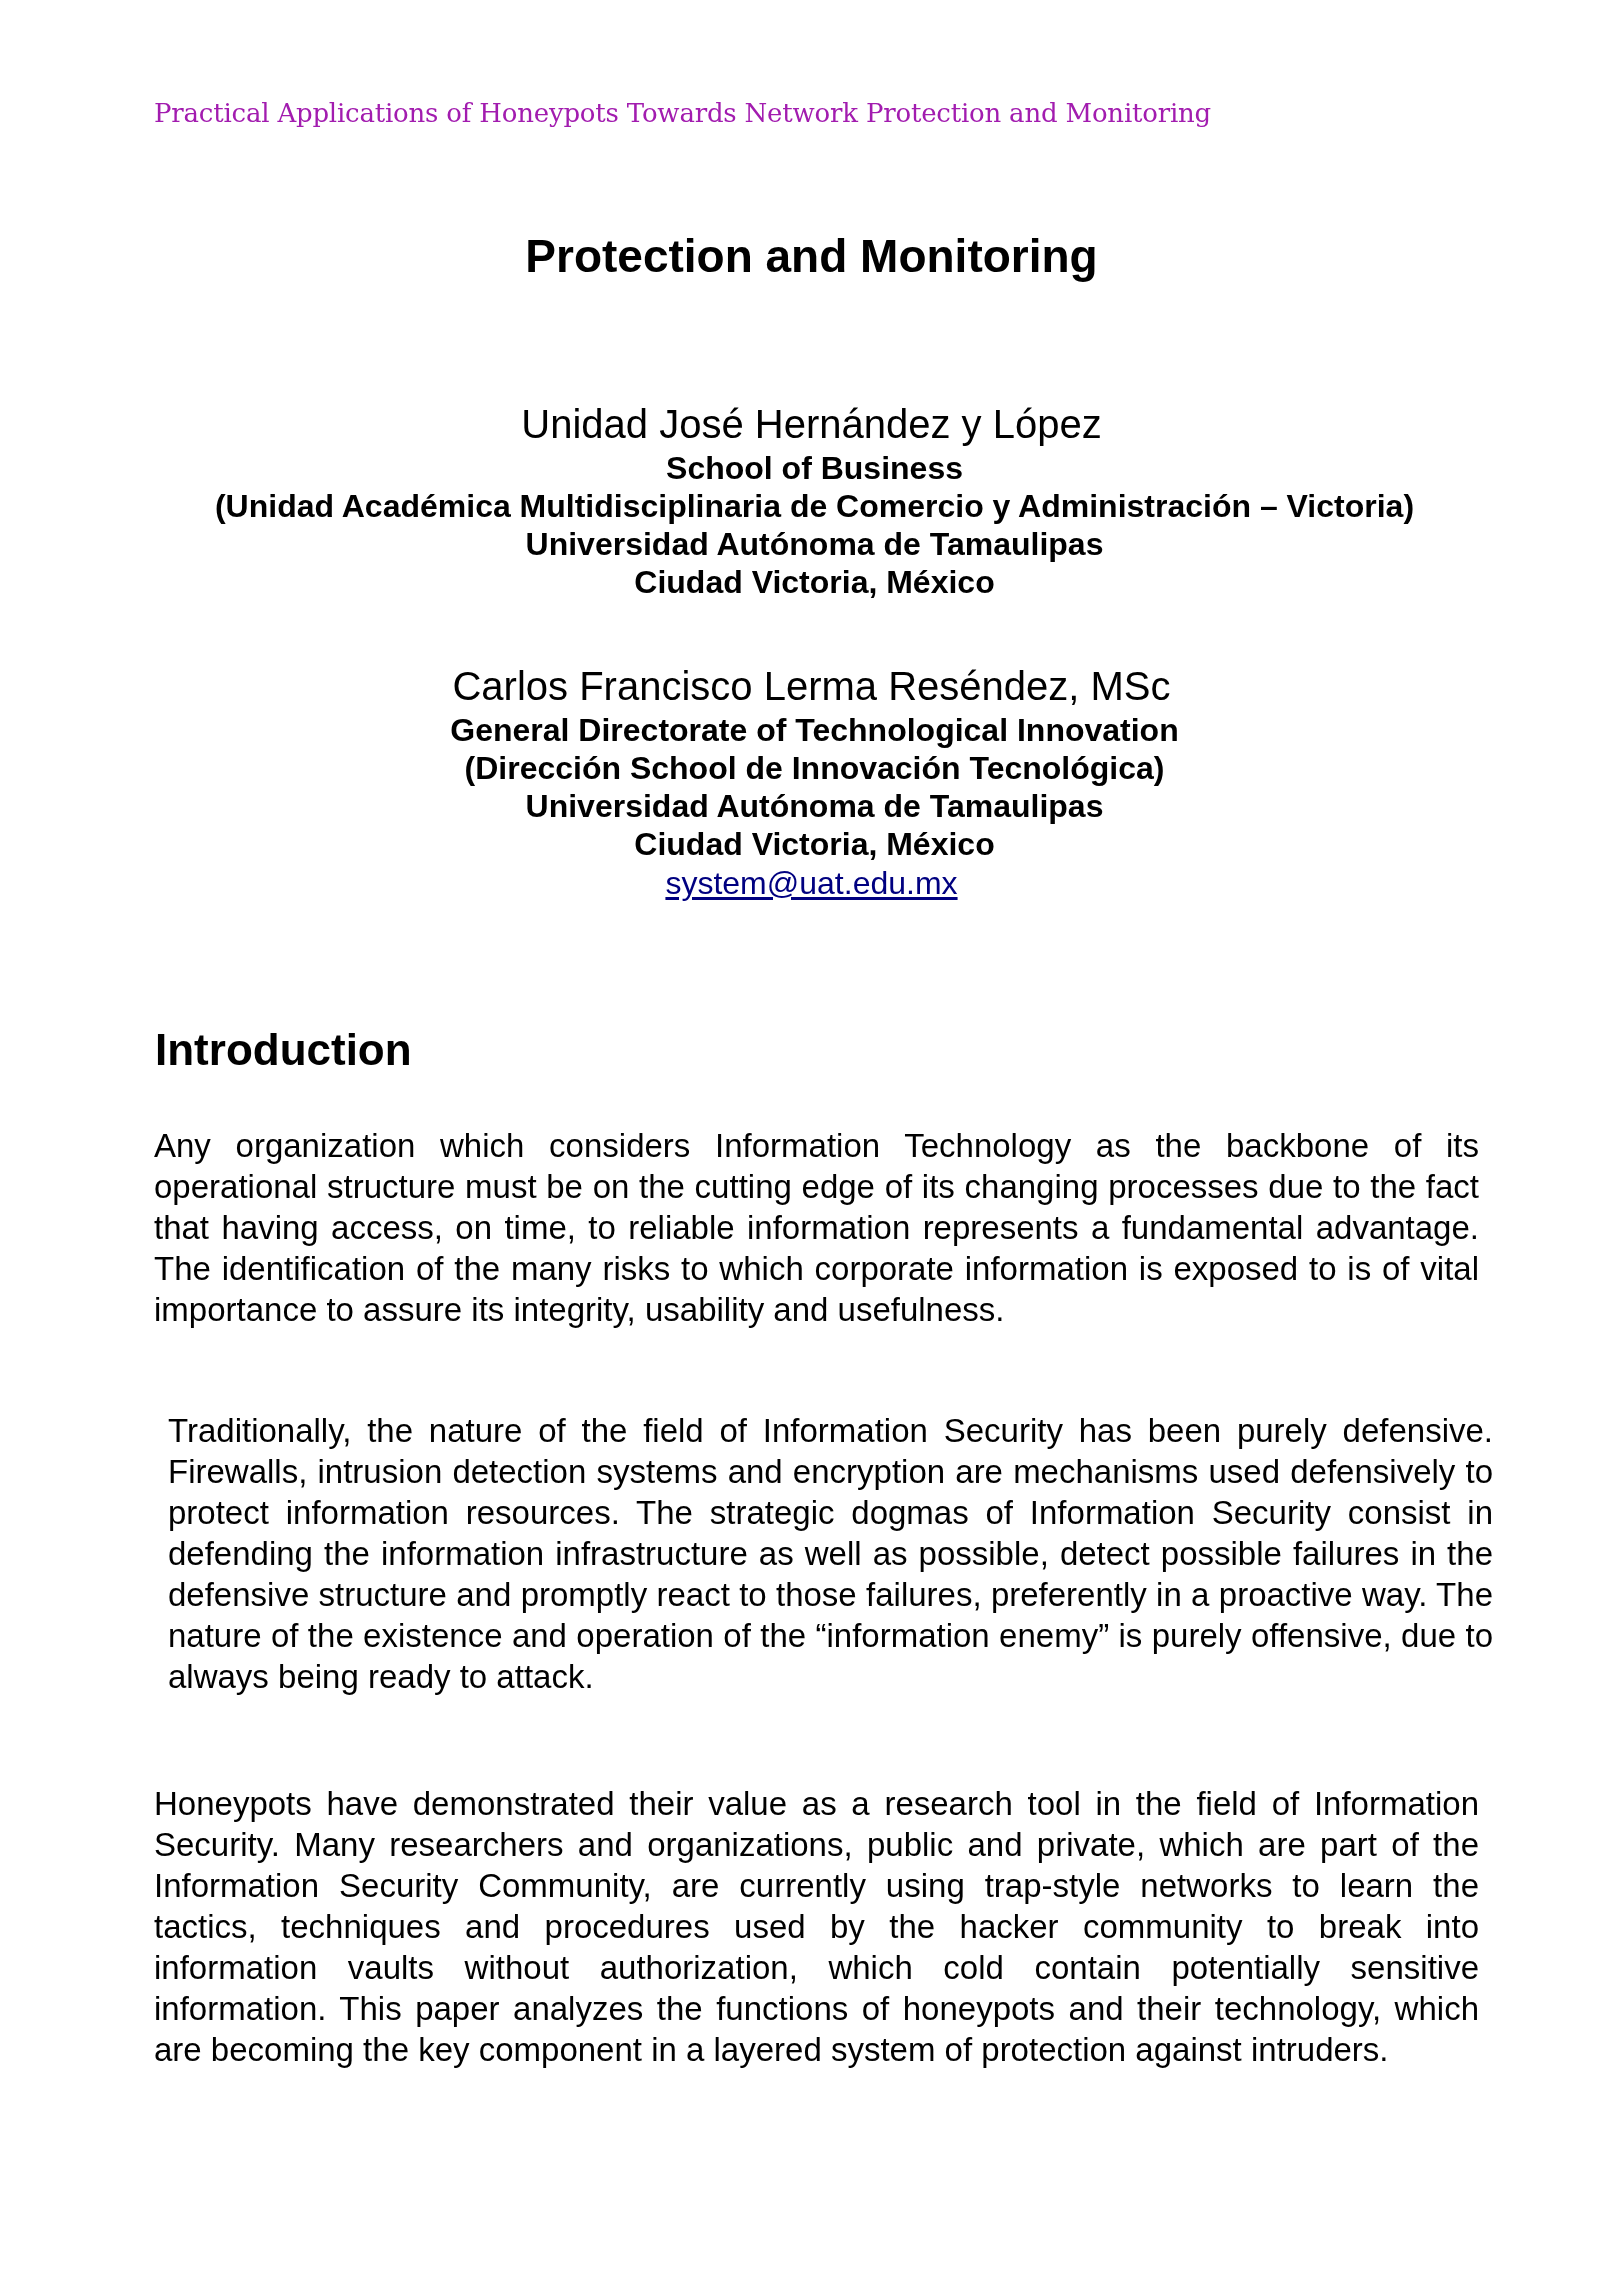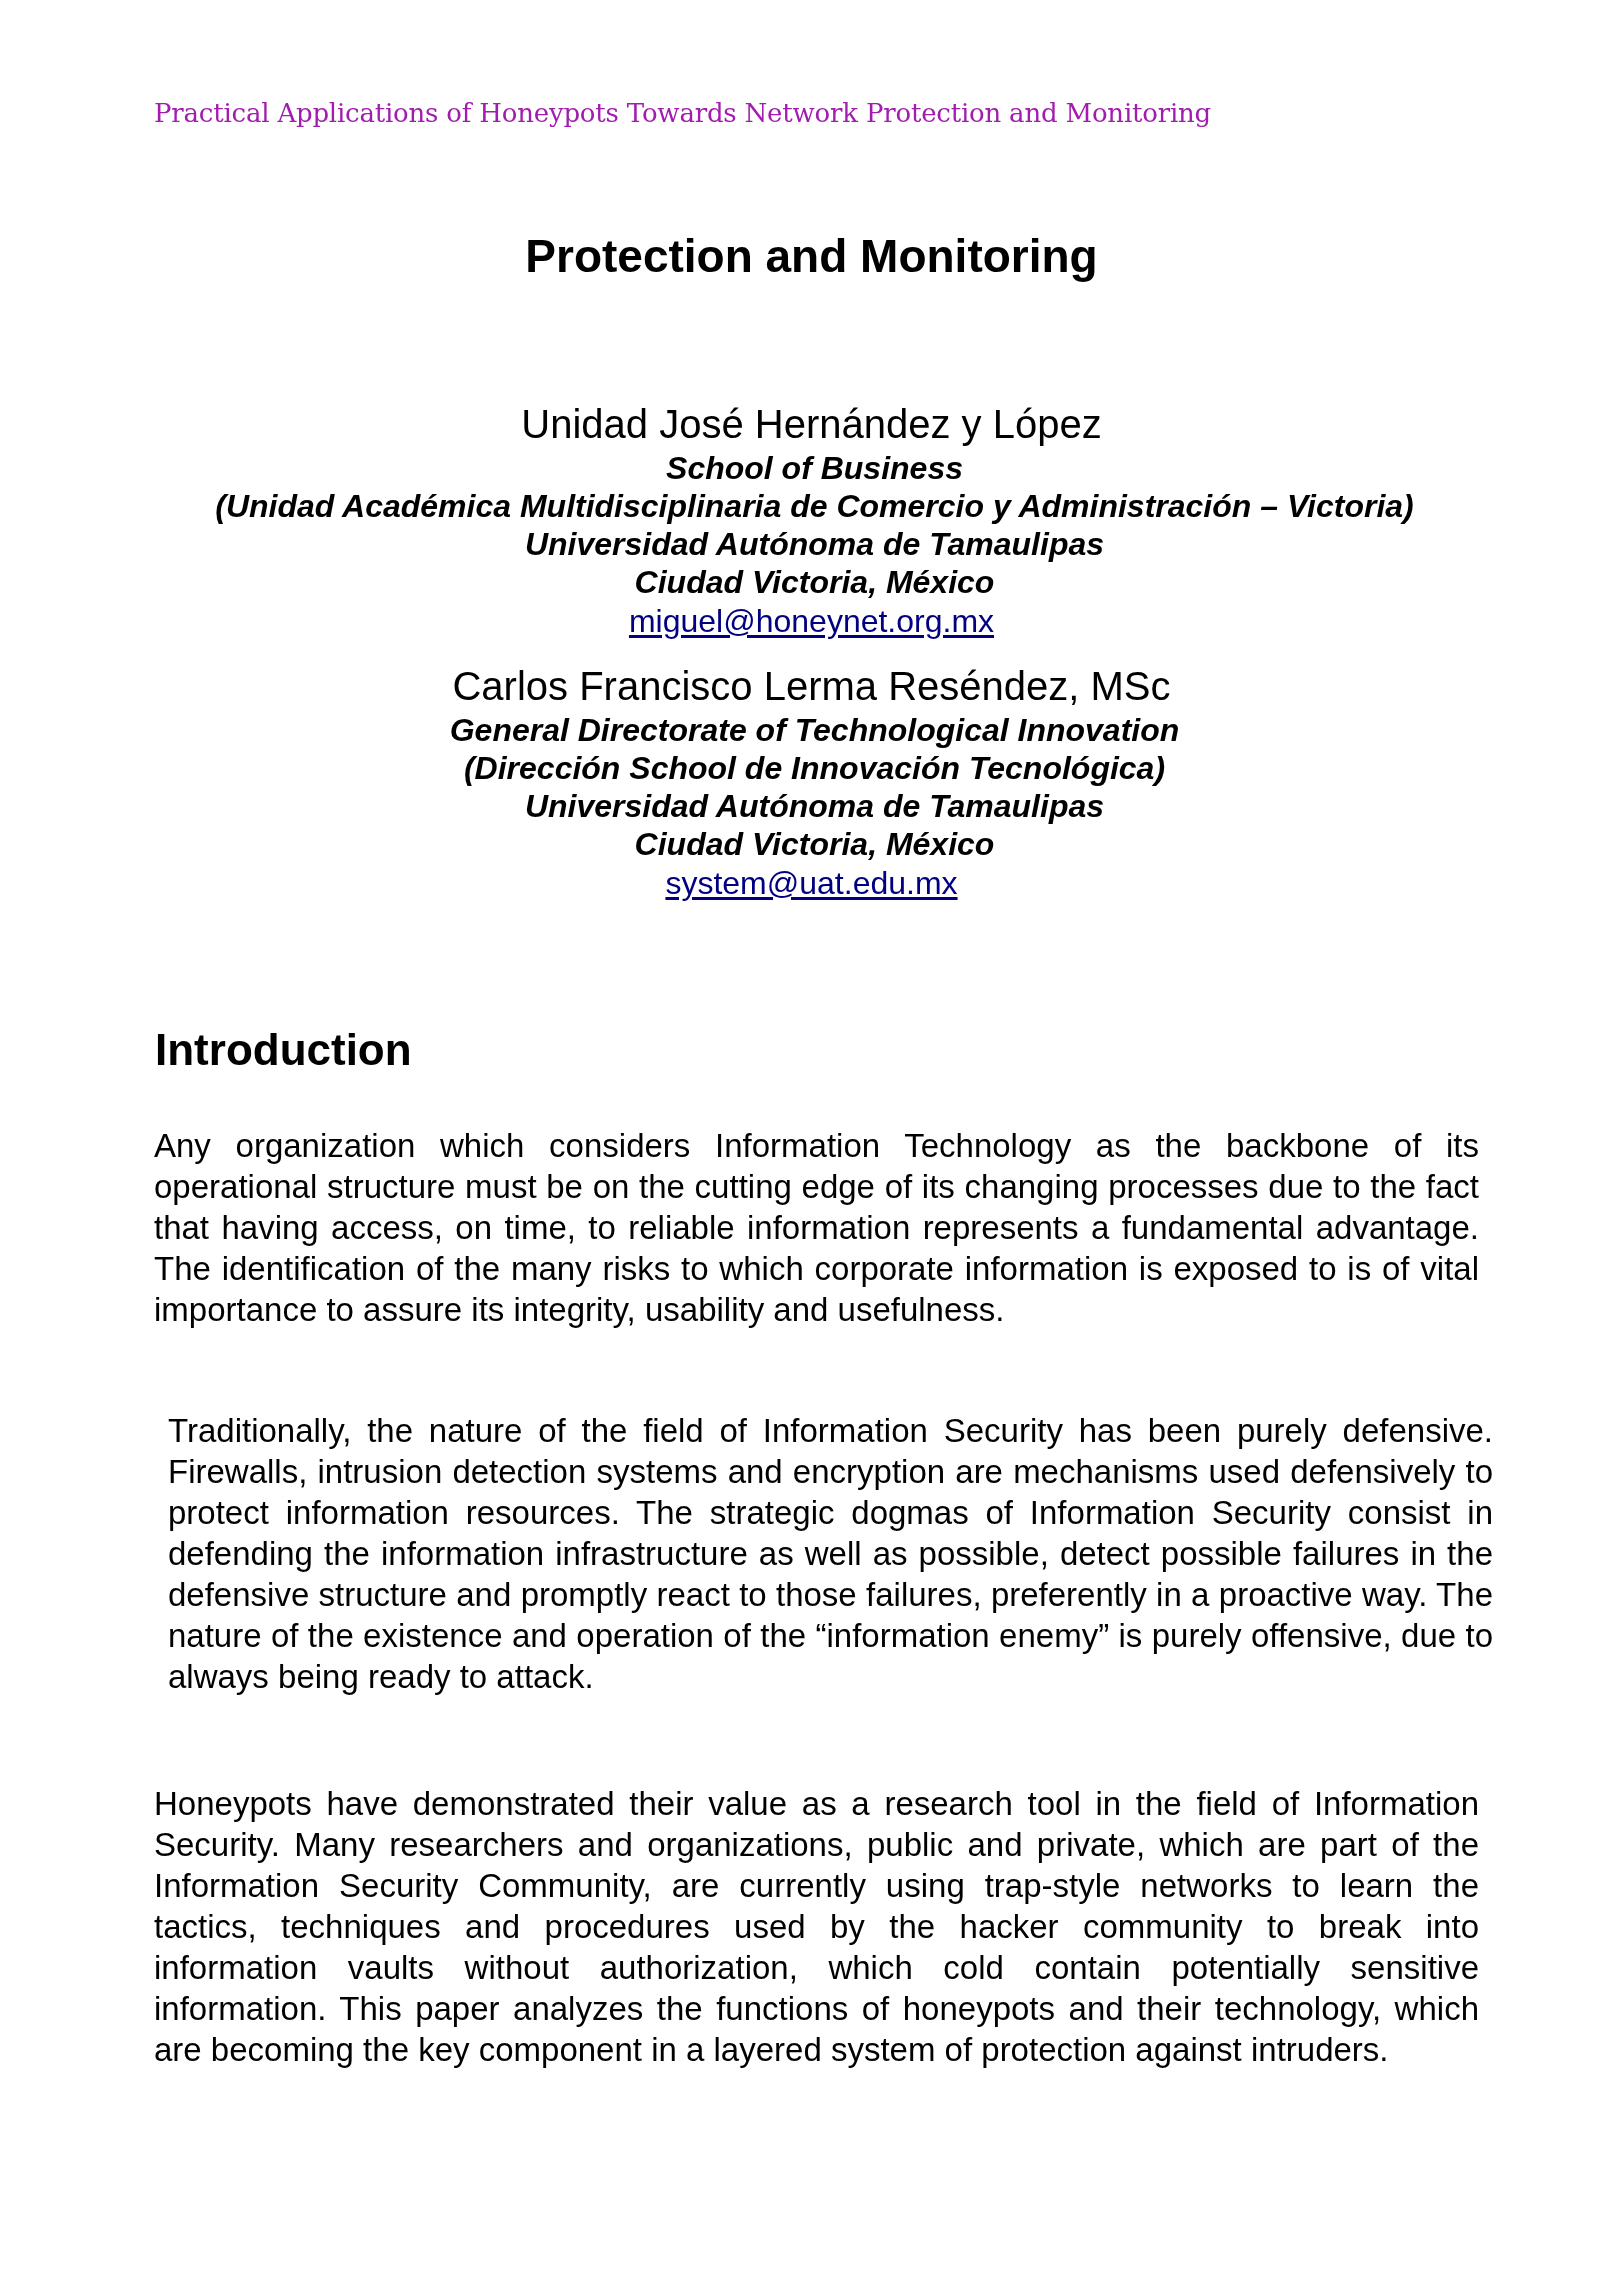--- a/index.html
+++ b/index.html
@@ -42,21 +42,20 @@
     .author-block.a2 { top: 662px; }
     .author-name {
       font-size: 40px;
       line-height: 49px;
       font-weight: normal;
     }
     .affil {
       font-size: 32px;
       line-height: 38px;
       font-weight: bold;
-      font-style: italic;
       padding-left: 6px;
     }
     .email {
       font-size: 32px;
       line-height: 40px;
       color: #000080;
       text-decoration: underline;
       text-underline-offset: 3.2px;
       cursor: pointer;
     }
@@ -89,21 +88,20 @@
 <h1 class="title" style="margin:0;">
   <div>Protection and Monitoring</div>
 </h1>
 
 <div class="author-block a1">
   <div class="author-name">Unidad José Hernández y López</div>
   <div class="affil">School of Business</div>
   <div class="affil">(Unidad Académica Multidisciplinaria de Comercio y Administración – Victoria)</div>
   <div class="affil">Universidad Autónoma de Tamaulipas</div>
   <div class="affil">Ciudad Victoria, México</div>
-  <div><a class="email" style="color: rgb(0, 0, 128);">miguel@honeynet.org.mx</a></div>
 </div>
 
 <div class="author-block a2">
   <div class="author-name">Carlos Francisco Lerma Reséndez, MSc</div>
   <div class="affil">General Directorate of Technological Innovation</div>
   <div class="affil">(Dirección School de Innovación Tecnológica)</div>
   <div class="affil">Universidad Autónoma de Tamaulipas</div>
   <div class="affil">Ciudad Victoria, México</div>
   <div><a class="email" style="color: rgb(0, 0, 128);">system@uat.edu.mx</a></div>
 </div>

